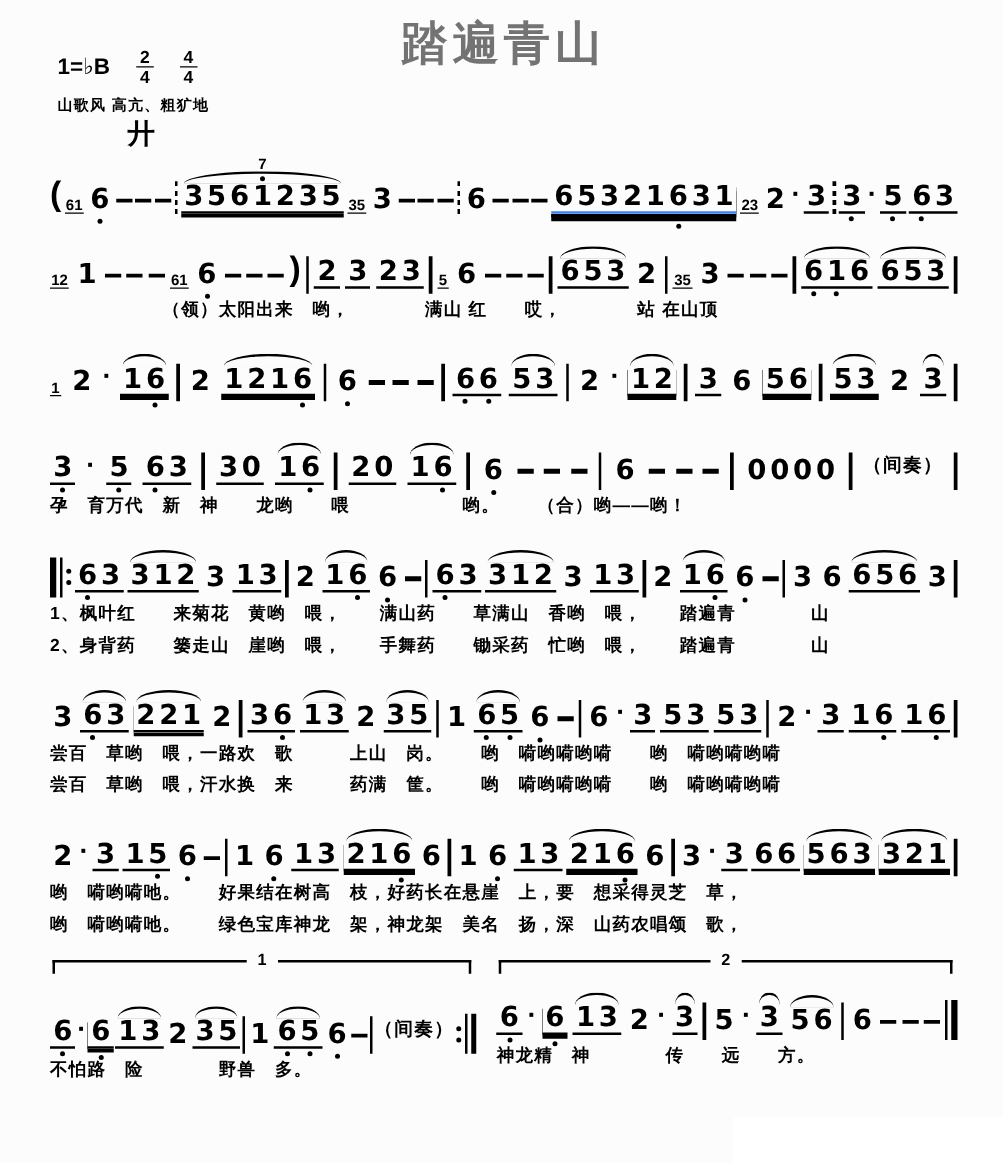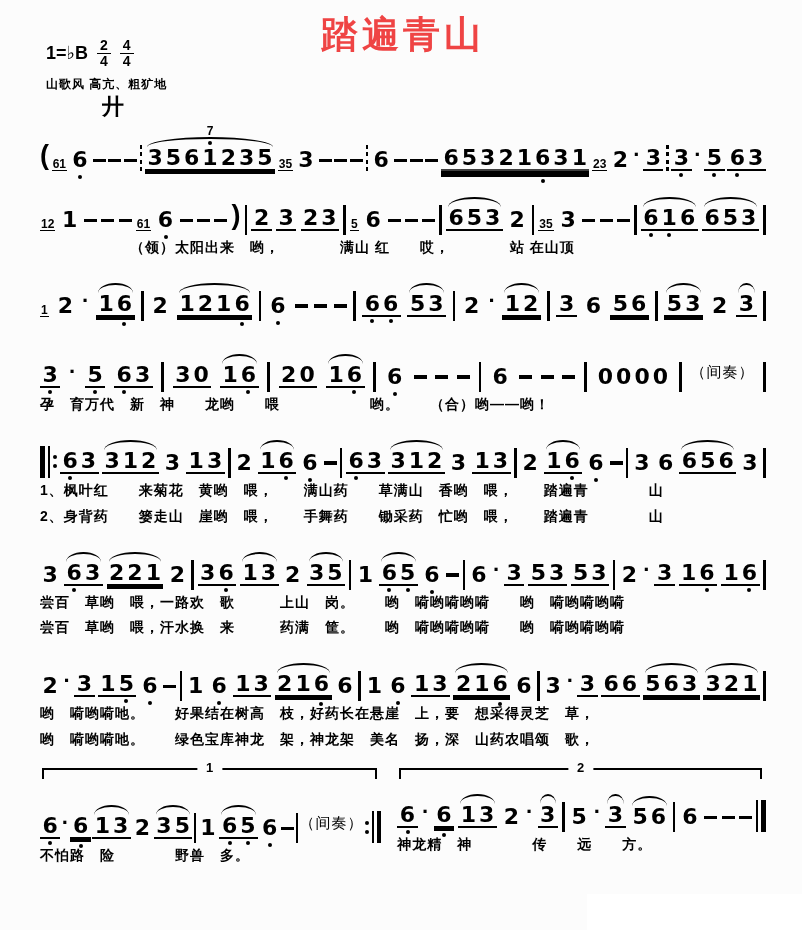--- a/index.html
+++ b/index.html
@@ -7,53 +7,53 @@
     width:802px;height:930px;overflow:hidden;position:relative;
     background:#fcfcfc;color:#000;
     font-family:"Liberation Sans","DejaVu Sans",sans-serif;
     box-sizing:border-box;
   }
   .page{position:relative;width:802px;height:930px;padding:6px 36px 0 40px;box-sizing:border-box;}
   
   .hdr{position:relative;height:112px;}
   .title{
     margin:0;text-align:center;font-size:37px;font-weight:bold;
-    color:#ef4444;letter-spacing:4px;padding-top:4px;
+    color:#737373;letter-spacing:4px;padding-top:4px;
   }
   .hdr-left{position:absolute;left:6px;top:32px;}
-  .keyline{display:flex;align-items:center;gap:9px;font-weight:bold;font-size:18px;}
+  .keyline{display:flex;align-items:center;gap:21px;font-weight:bold;font-size:18px;}
   .frac{display:inline-block;text-align:center;font-size:14px;font-weight:bold;line-height:1.05;}
   .frac b{display:block;border-bottom:1.5px solid #000;padding:0 3px;}
   .frac i{display:block;font-style:normal;}
   .styletxt{font-size:12px;font-weight:bold;margin-top:8px;letter-spacing:1px;}
   .handmark{position:absolute;left:62px;top:86px;font-size:22px;font-weight:bold;}
   .credits{position:absolute;right:24px;top:28px;text-align:left;font-size:17px;line-height:2.0;font-family:"Liberation Serif","DejaVu Serif",serif;}
   
   #score{margin-top:2px;}
   .sys{margin-bottom:9px;}
   .tokrow{display:flex;justify-content:space-between;align-items:flex-end;padding-top:17px;min-height:34px;}
   .note{position:relative;display:inline-block;font-weight:bold;font-size:22px;line-height:1;padding:0 1.5px;font-family:"DejaVu Sans",sans-serif;}
   .note.lo::after{content:"";position:absolute;left:50%;transform:translateX(-50%);bottom:-8px;width:4px;height:4px;border-radius:50%;background:#000;}
   .note.hi::before{content:"";position:absolute;left:50%;transform:translateX(-50%);top:-6px;width:4px;height:4px;border-radius:50%;background:#000;}
   .grp{position:relative;display:inline-block;padding:0 1px;}
   .grp.u1{border-bottom:2px solid #000;}
   .grp.u2{border-bottom:2px solid #000;box-shadow:0 3px 0 #000;}
-  .grp.u3{border-bottom:2px solid #404040;box-shadow:0 3px 0 #000,0 6px 0 #000;}
+  .grp.u3{border-bottom:2px solid #3b82f6;box-shadow:0 3px 0 #000,0 6px 0 #000;}
   .grp.u2 .note.lo::after{bottom:-11px;}
   .grp.u3 .note.lo::after{bottom:-14px;}
   .grp.arc::before{content:"";position:absolute;left:2px;right:2px;top:-10px;height:8px;
     border-top:2.5px solid #000;border-radius:50%/100% 100% 0 0;}
   .tup{position:absolute;top:-23px;left:0;right:0;text-align:center;font-size:12px;font-weight:bold;font-style:normal;}
   .bar{display:inline-block;width:2.5px;height:30px;background:#000;margin-bottom:-4px;}
   .bar.dashed{background:repeating-linear-gradient(to bottom,#000 0 4px,transparent 4px 7.5px);}
   .dash{display:inline-block;width:13px;height:3.5px;background:#000;margin-bottom:9px;}
   .aug{font-size:22px;font-weight:bold;line-height:1;margin-bottom:5px;}
   .paren{font-size:27px;font-weight:bold;line-height:1;margin-bottom:2px;}
   .grace{font-size:12px;font-weight:bold;line-height:1;border-bottom:1.5px solid #000;padding:0 1px;}
-  .itext{font-size:15px;font-weight:normal;margin-bottom:6px;letter-spacing:1px;margin-top:20px;}
+  .itext{font-size:15px;font-weight:bold;margin-bottom:6px;letter-spacing:1px;margin-top:20px;}
   .rpt{display:inline-flex;align-items:center;gap:3px;height:32px;margin-bottom:-4px;}
   .bthick{width:4.5px;height:32px;background:#000;}
   .bthin{width:2px;height:32px;background:#000;}
   .rdots{display:flex;flex-direction:column;justify-content:center;gap:5px;}
   .rdots i{width:4px;height:4px;background:#000;border-radius:50%;}
   .lyric{font-size:14px;font-weight:bold;white-space:pre;letter-spacing:1px;margin-top:7px;line-height:1.35;}
   
   .volta-row{display:flex;gap:16px;}
   .vseg{flex:1 1 0;}
   .vseg.w2{flex:1.08 1 0;}

